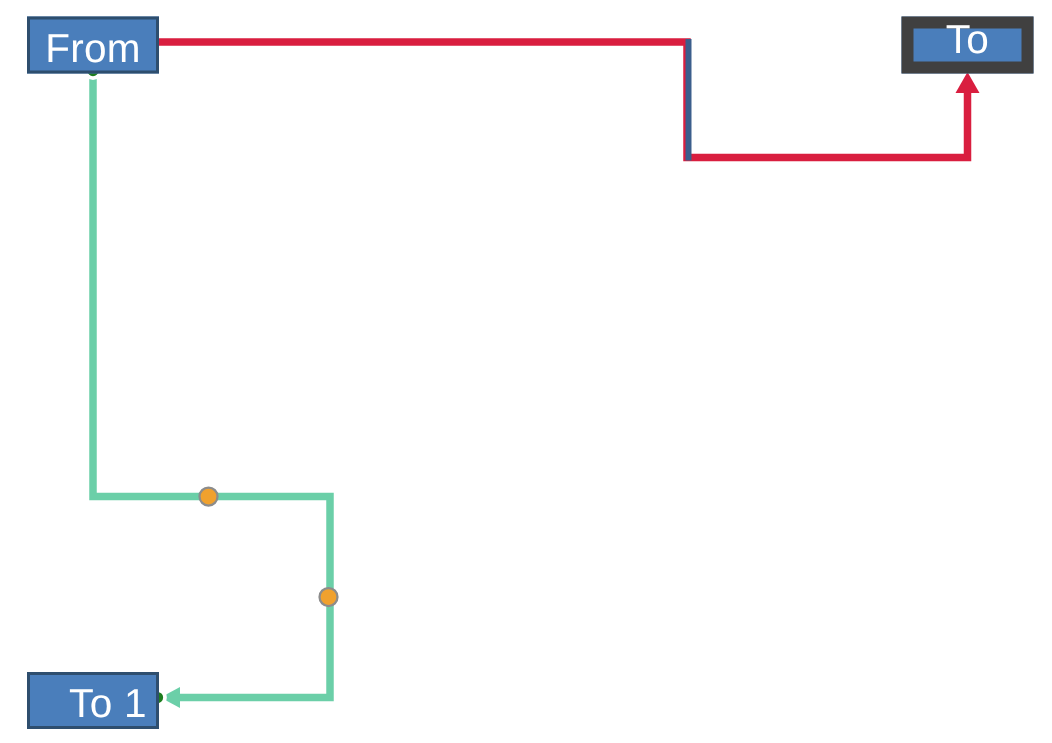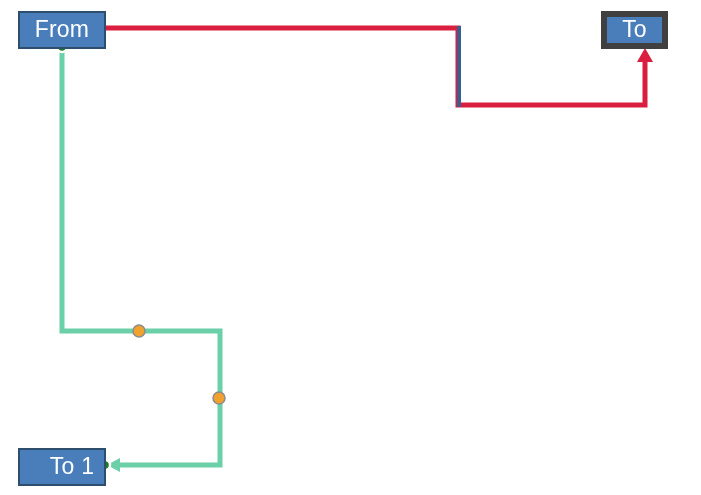--- a/index.html
+++ b/index.html
@@ -21,24 +21,24 @@
     position: absolute;
     left: 0;
     top: 0;
     width: 701px;
     height: 495px;
   }
   .node {
     position: absolute;
     box-sizing: border-box;
     display: flex;
-    align-items: center;
+    align-items: flex-end;
     justify-content: center;
     color: #ffffff;
-    font-size: 23px;
+    font-size: 27px;
     line-height: 1;
     letter-spacing: 0.2px;
     user-select: none;
   }
   .node-label {
     display: block;
     transform: translateY(-1px);
   }
 </style>
 </head>
@@ -68,21 +68,21 @@
       <circle cy="47" r="5" fill="#1E7D1E" stroke="#ffffff" stroke-width="2.5" cx="62"></circle>
       <circle cy="465" r="5" fill="#1E7D1E" stroke="#ffffff" stroke-width="2.5" cx="105"></circle>
     </g>
 
   </svg>
 
   <div class="node" style="left:18px; top:11px; width:88px; height:38px; background:#4A7EBB; border:2px solid #2E4E6E;">
     <span class="node-label">From</span>
   </div>
 
-  <div class="node" style="left:601px; top:11px; width:67px; height:38px; background:#4A7EBB; border:6px solid #404040;">
+  <div class="node" style="left:601px; top:11px; width:88px; height:38px; background:#4A7EBB; border:8px solid #404040;">
     <span class="node-label">To</span>
   </div>
 
   <div class="node" style="left:18px; top:448px; width:88px; height:38px; background:#4A7EBB; border:2px solid #2E4E6E;padding-left:20px;">
     <span class="node-label">To 1</span>
   </div>
 
 </div>
 
 </body></html>

